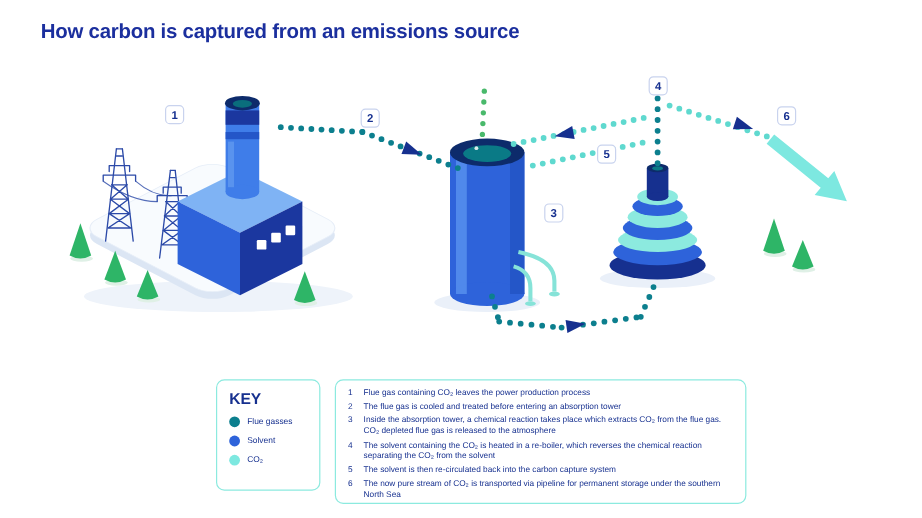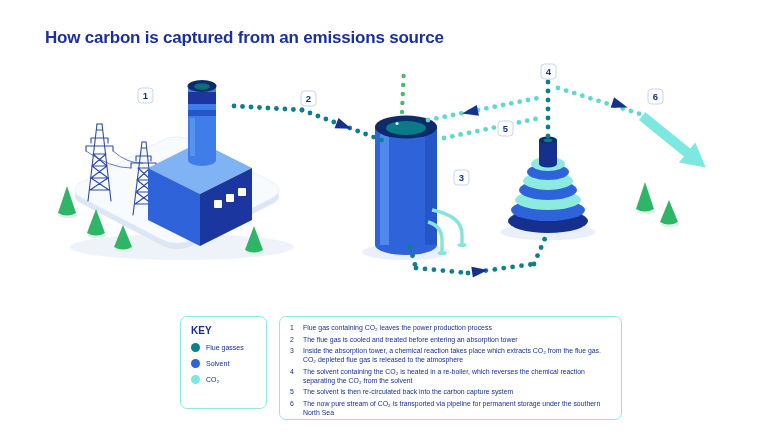--- a/index.html
+++ b/index.html
@@ -1,24 +1,24 @@
 <!DOCTYPE html>
 <html><head>
 <meta charset="utf-8">
 <style>
   html,body{margin:0;padding:0;background:#fff;}
   .stage{position:relative;width:768px;height:432px;background:#ffffff;overflow:hidden;
          font-family:"Liberation Sans",sans-serif;}
-  .title{position:absolute;left:30px;top:13px;margin:15px;font-size:17px;font-weight:bold;
+  .title{position:absolute;left:30px;top:13px;margin:4px;font-size:17px;font-weight:bold;
          color:#1b2f9e;letter-spacing:-0.2px;text-align:right;}
   svg.scene{position:absolute;left:0;top:0;width:768px;height:432px;}
   .panel{position:absolute;background:#fff;border:1.4px solid #8ceadf;border-radius:7px;
          box-sizing:border-box;color:#16308f;}
   .key-panel{left:180px;top:316px;width:87px;height:93px;padding:8px 10px;}
-  .key-title{margin:0 0 7px 0;font-size:10px;font-weight:bold;}
+  .key-title{margin:0 0 7px 0;font-size:13px;font-weight:bold;}
   .key-row{display:flex;align-items:center;gap:6px;margin-bottom:7px;}
   .key-dot{width:9px;height:9px;border-radius:50%;flex:0 0 auto;}
   .key-label{font-size:7px;}
   .steps-panel{left:279px;top:316px;width:343px;height:104px;padding:7px 10px 5px 10px;}
   .step-row{display:flex;gap:7px;font-size:6.9px;line-height:1.3;margin-bottom:2.6px;}
   .step-num{flex:0 0 6px;}
   .step-text{flex:1;}
 </style>
 </head>
 <body>

